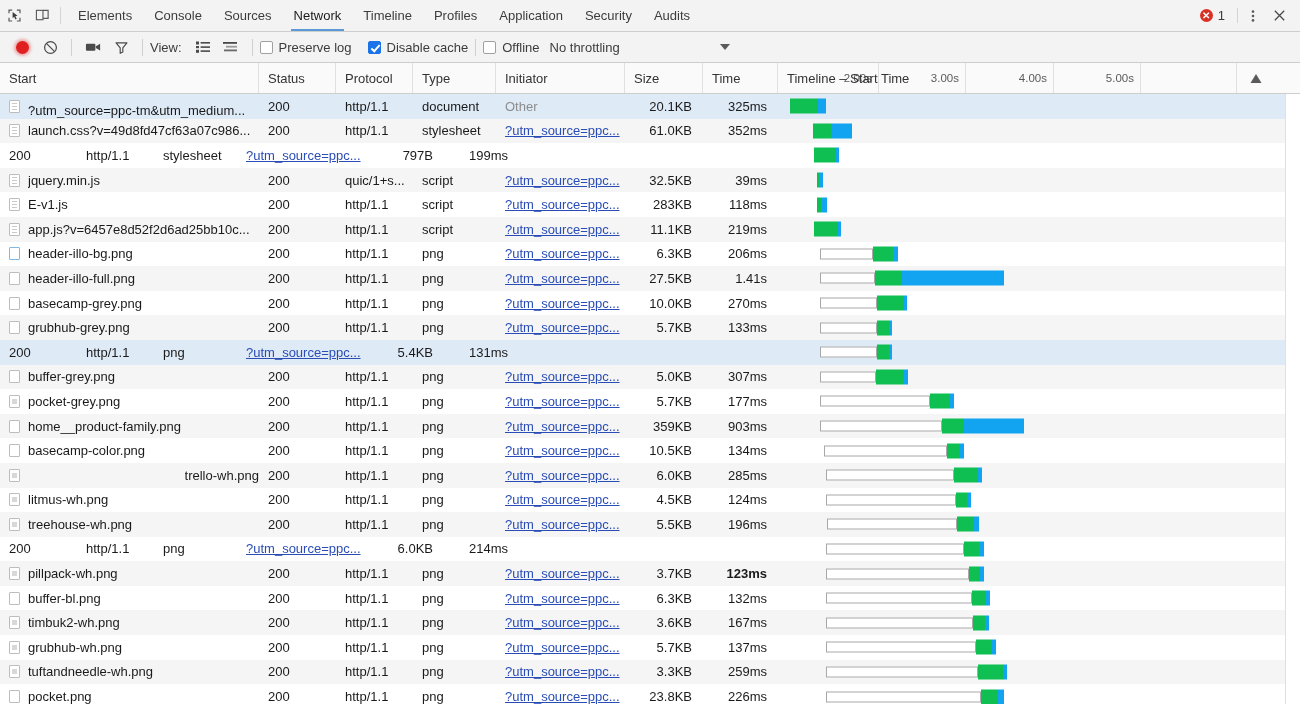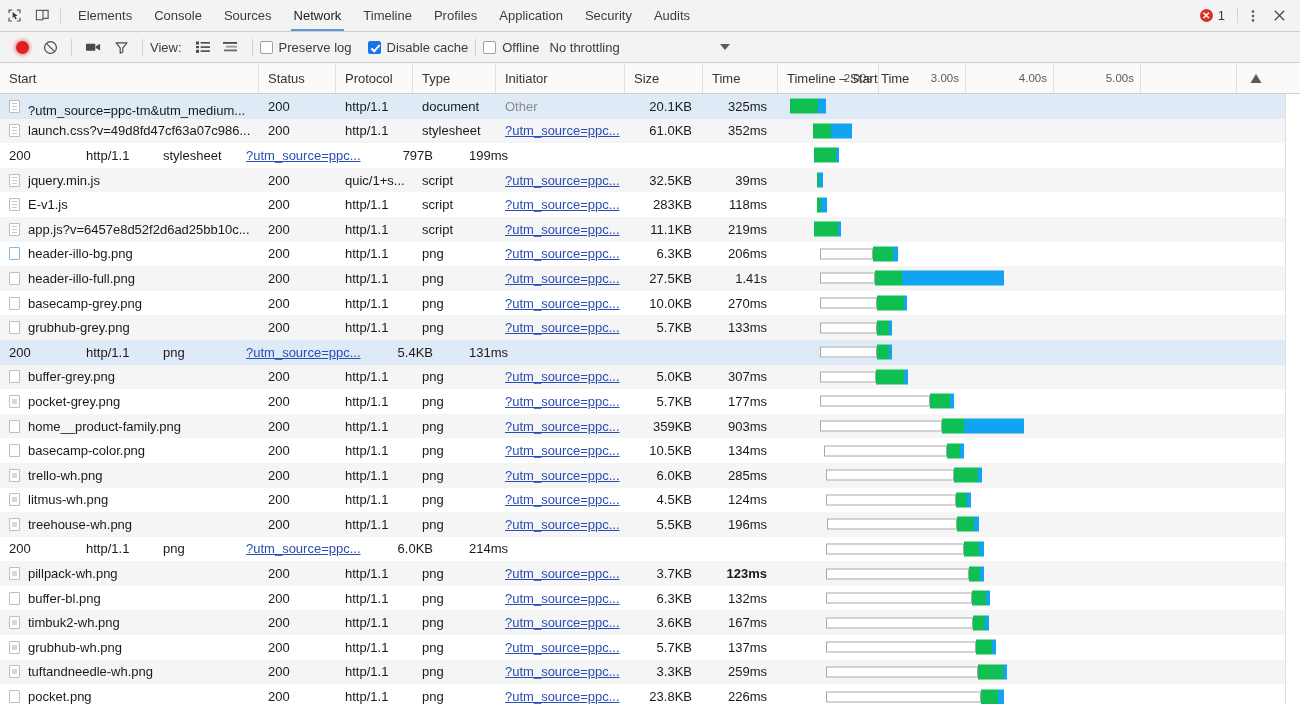--- a/index.html
+++ b/index.html
@@ -603,21 +603,21 @@
             <div class="cell" style="width: 129px;"><span class="initiator-link">?utm_source=ppc...</span></div>
             <div class="cell num" style="width: 78px;">10.5KB</div>
             <div class="cell num" style="width: 75px;">134ms</div>
             <div class="wf" style="left: 780px; right: 0px;">
               <div class="wf-queue" style="left: 44px; width: 123px;"></div>
               <div class="wf-green" style="left: 167px; width: 13px;"></div>
               <div class="wf-blue" style="left: 180px; width: 4px;"></div>
             </div>
           </div>
           <div class="row even">
-            <div class="cell name" style="width: 259px;">
+            <div class="cell name" style="width: 259px; justify-content: space-between;">
               <span class="ficon img"></span>
               <span style="overflow: hidden; text-overflow: ellipsis;">trello-wh.png</span>
             </div>
             <div class="cell" style="width: 77px;">200</div>
             <div class="cell" style="width: 77px;">http/1.1</div>
             <div class="cell" style="width: 83px;">png</div>
             <div class="cell" style="width: 129px;"><span class="initiator-link">?utm_source=ppc...</span></div>
             <div class="cell num" style="width: 78px;">6.0KB</div>
             <div class="cell num" style="width: 75px;">285ms</div>
             <div class="wf" style="left: 780px; right: 0px;">

